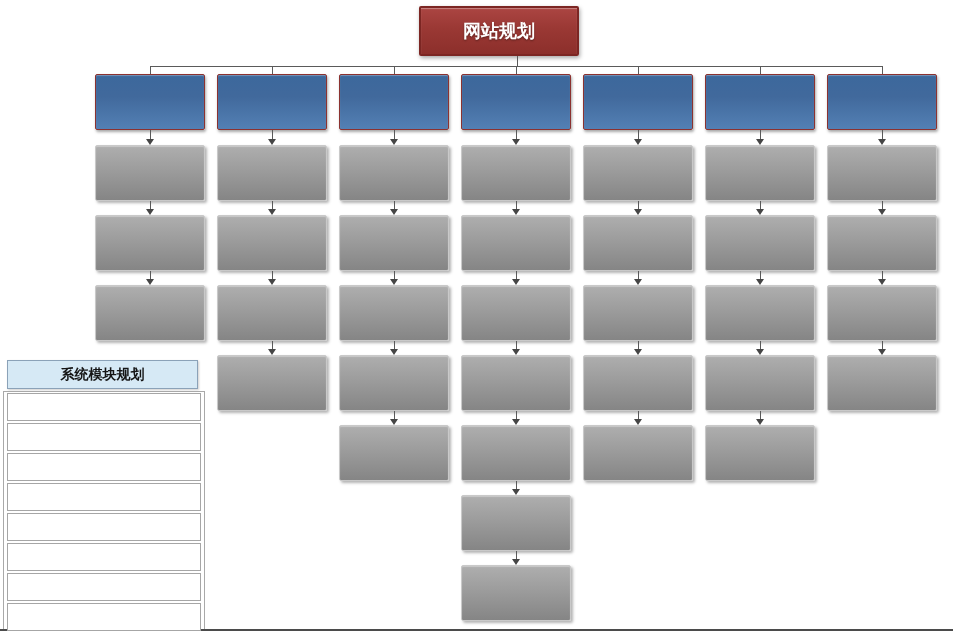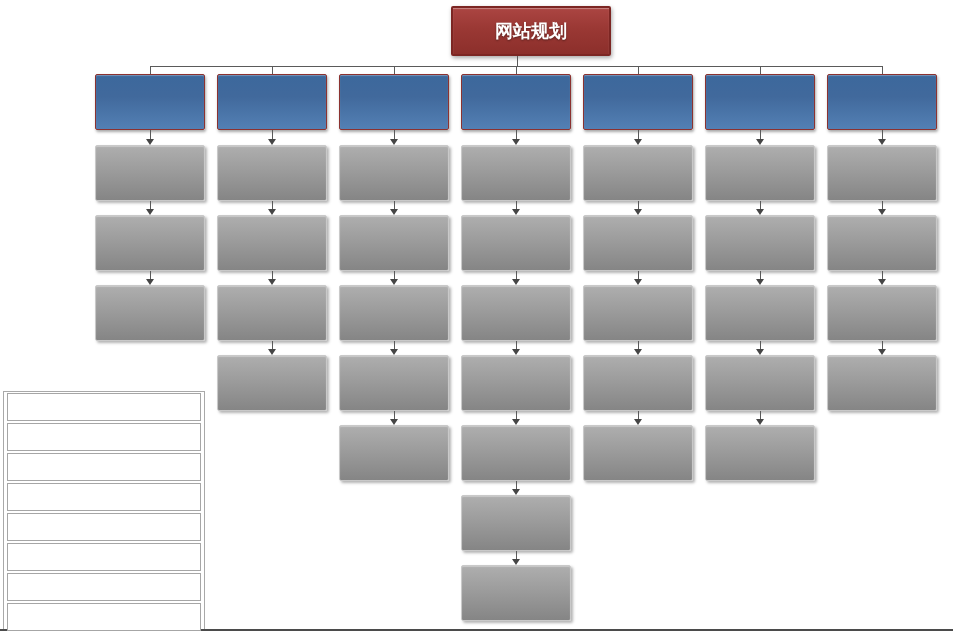--- a/index.html
+++ b/index.html
@@ -48,22 +48,23 @@
     position:absolute;display:flex;align-items:center;
     background:#ffffff;border:1px solid #a6a6a6;box-sizing:border-box;
     font-size:12px;color:#7d352c;padding-left:7px;white-space:nowrap;
   }
   .bottom-rule{position:absolute;left:0;top:629px;width:953px;height:2px;background:#4b4b4b;}
 </style>
 </head>
 <body>
 
 <div id="stage">
-  <div class="node root-node" id="root-node" style="left:451px;top:6px;width:160px;height:50px;">网站规划</div>
+  <div class="node root-node" id="root-node" style="left:419px;top:6px;width:160px;height:50px;">网站规划</div>
 
+  <div class="panel-title" id="panel-title" style="left:7px;top:360px;width:191px;height:29px;">系统模块规划</div>
 
   <div class="panel-box" id="panel-box" style="left:3px;top:391px;width:202px;height:240px;"></div>
 
   <div class="bottom-rule"></div>
 <div class="conn" style="left: 517px; top: 56px; width: 1px; height: 11px;"></div>
     <div class="conn" style="left: 150px; top: 66px; width: 1px; height: 8px;"></div>
     <div class="conn" style="left: 150px; top: 66px; width: 733px; height: 1px;"></div>
     <div class="conn" style="left: 150px; top: 66px; width: 1px; height: 8px;"></div>
     <div class="node header-node" style="left: 95px; top: 74px; width: 110px; height: 56px;"></div>
     <div class="conn" style="left: 150px; top: 130px; width: 1px; height: 10px;"></div>

